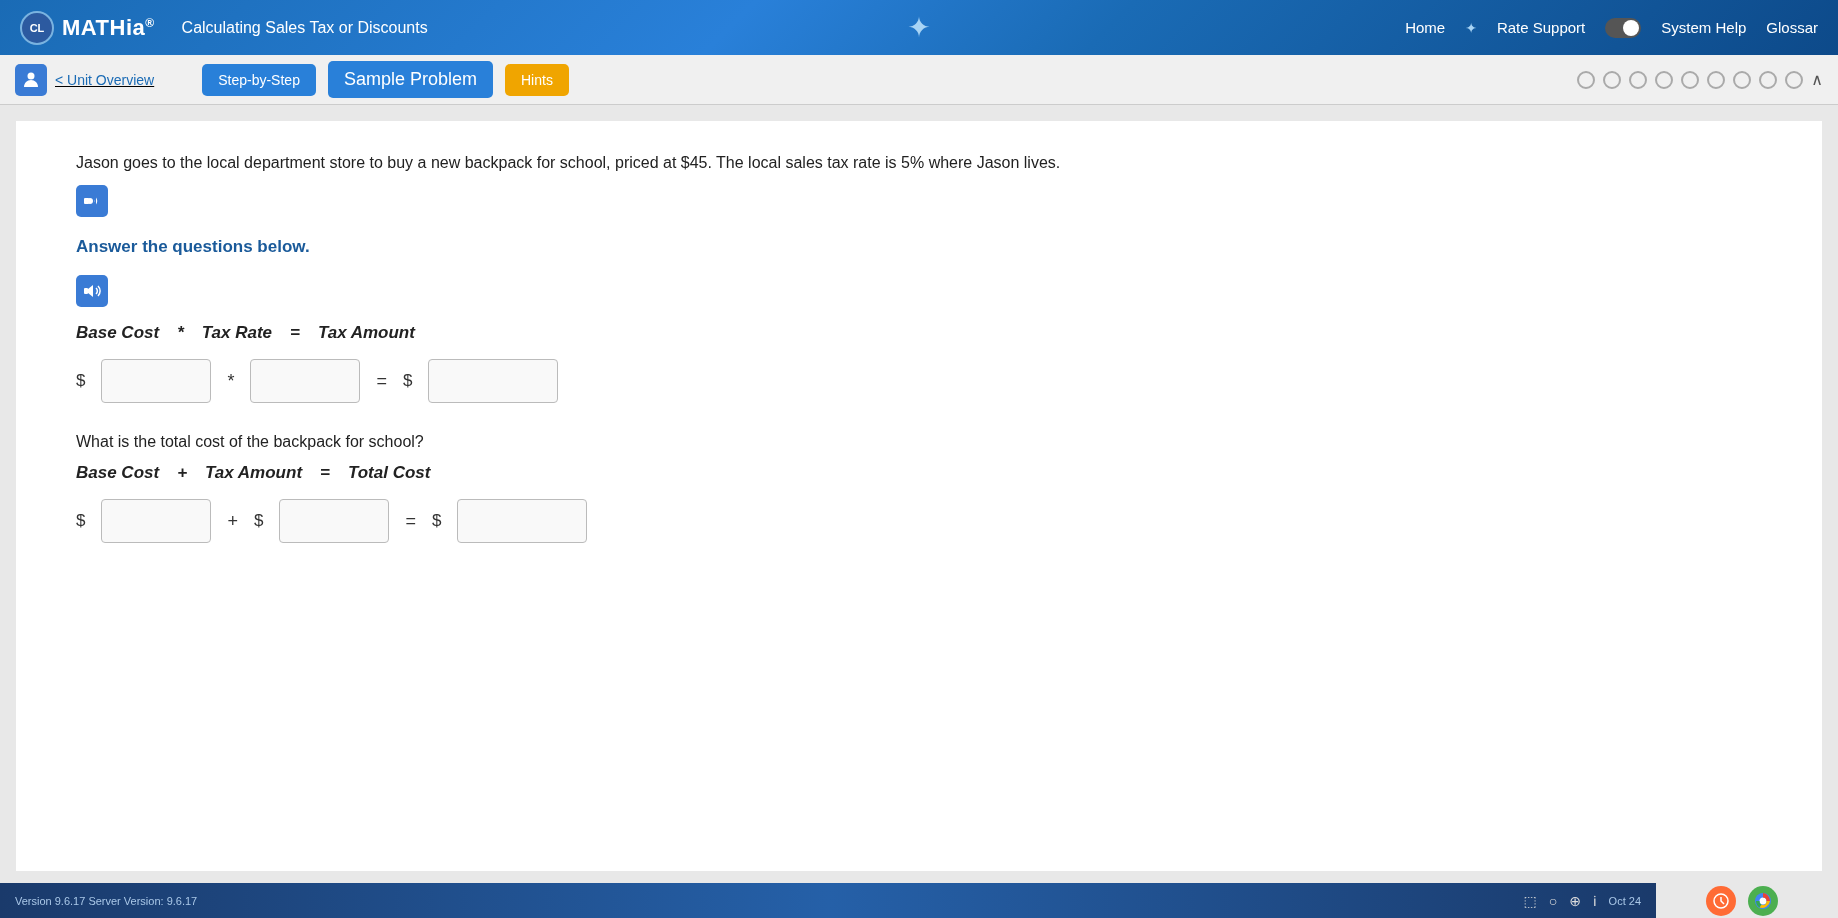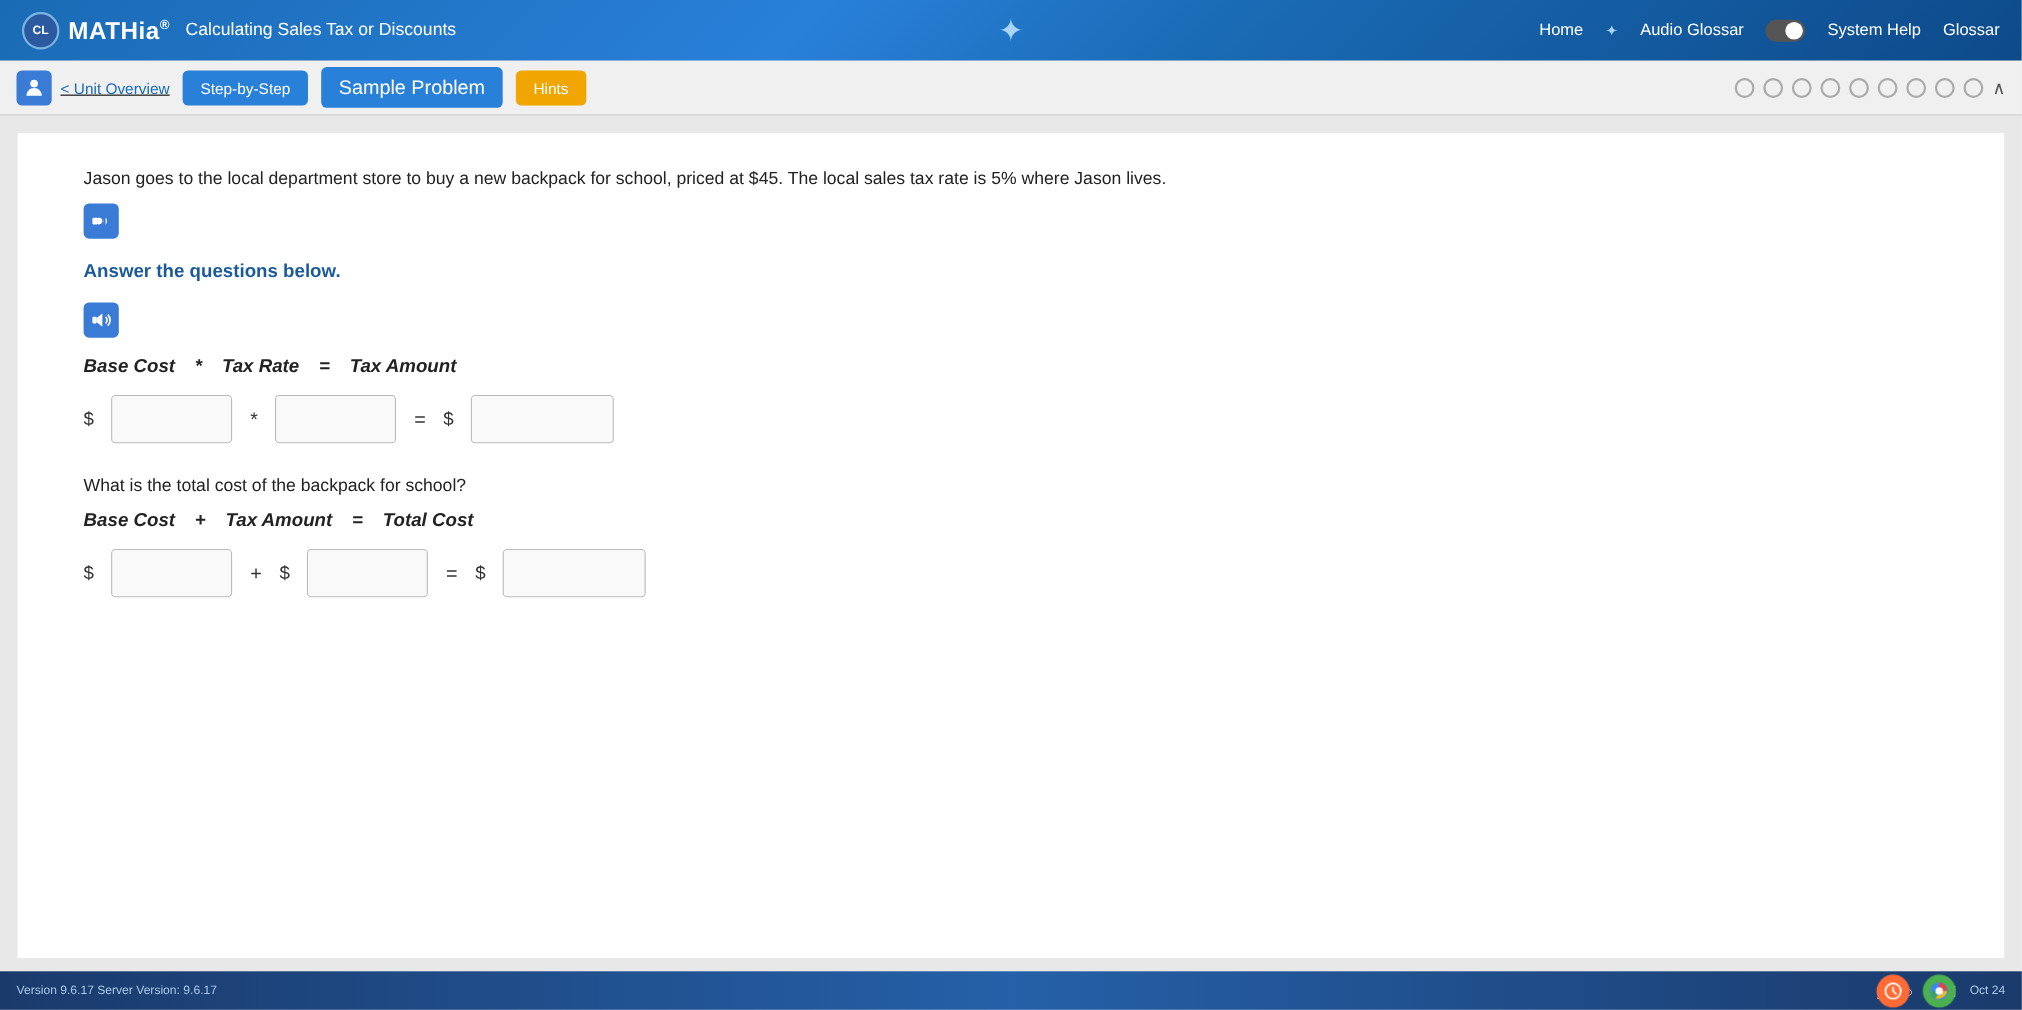--- a/index.html
+++ b/index.html
@@ -32,21 +32,21 @@
       font-size: 22px;
       font-weight: bold;
       letter-spacing: 0.5px;
     }
     .logo-text sup {
       font-size: 12px;
     }
     .header-title {
       color: white;
       font-size: 16px;
-      margin-left: 14px;
+      margin-left: 27px;
     }
     .header-star {
       position: absolute;
       left: 50%;
       transform: translateX(-50%);
       color: #a8d4f5;
       font-size: 28px;
     }
     .header-right {
       margin-left: auto;
@@ -90,20 +90,21 @@
       display: flex; align-items: center; gap: 4px;
     }
     .btn-step {
       background: #2980d9;
       color: white;
       border: none;
       border-radius: 5px;
       padding: 8px 16px;
       font-size: 14px;
       cursor: pointer;
+      margin-left: 36px;
     }
     .btn-sample {
       background: #2980d9;
       color: white;
       border: none;
       border-radius: 5px;
       padding: 8px 16px;
       font-size: 18px;
       cursor: pointer;
     }
@@ -222,21 +223,21 @@
     .adding-text {
       font-size: 15px;
       color: #222;
       margin-top: 20px;
     }
 
     
     .bottom-bar {
       position: fixed;
       bottom: 0;
-      width: 1838px;
+      width: 1656px;
       height: 35px;
       background: linear-gradient(90deg, #1a3a6b, #2560a8, #1a3a6b);
       display: flex;
       align-items: center;
       padding: 0 15px;
       gap: 15px;
     }
     .bottom-version {
       color: #aac8e8;
       font-size: 11px;
@@ -267,21 +268,21 @@
       <span>MATHia</span><sup>®</sup>
     </div>
   </div>
   <div class="header-title">Calculating Sales Tax or Discounts</div>
 
   <div class="header-star">✦</div>
 
   <div class="header-right">
     <a>Home</a>
     <span style="color:#a8d4f5; font-size:14px;">✦</span>
-    <a>Audio Glossar</a>
+    <a>Rate Support</a>
     <div class="toggle-switch"></div>
     <a>System Help</a>
     <a>Glossar</a>
   </div>
 </div>
 
 <div class="sub-header">
   <div style="display:flex; align-items:center; gap:8px;text-decoration:underline;">
     <div style="width:32px;height:32px;background:#3a7bd5;border-radius:5px;display:flex;align-items:center;justify-content:center;">
       <svg width="18" height="18" viewBox="0 0 18 18" fill="white">

